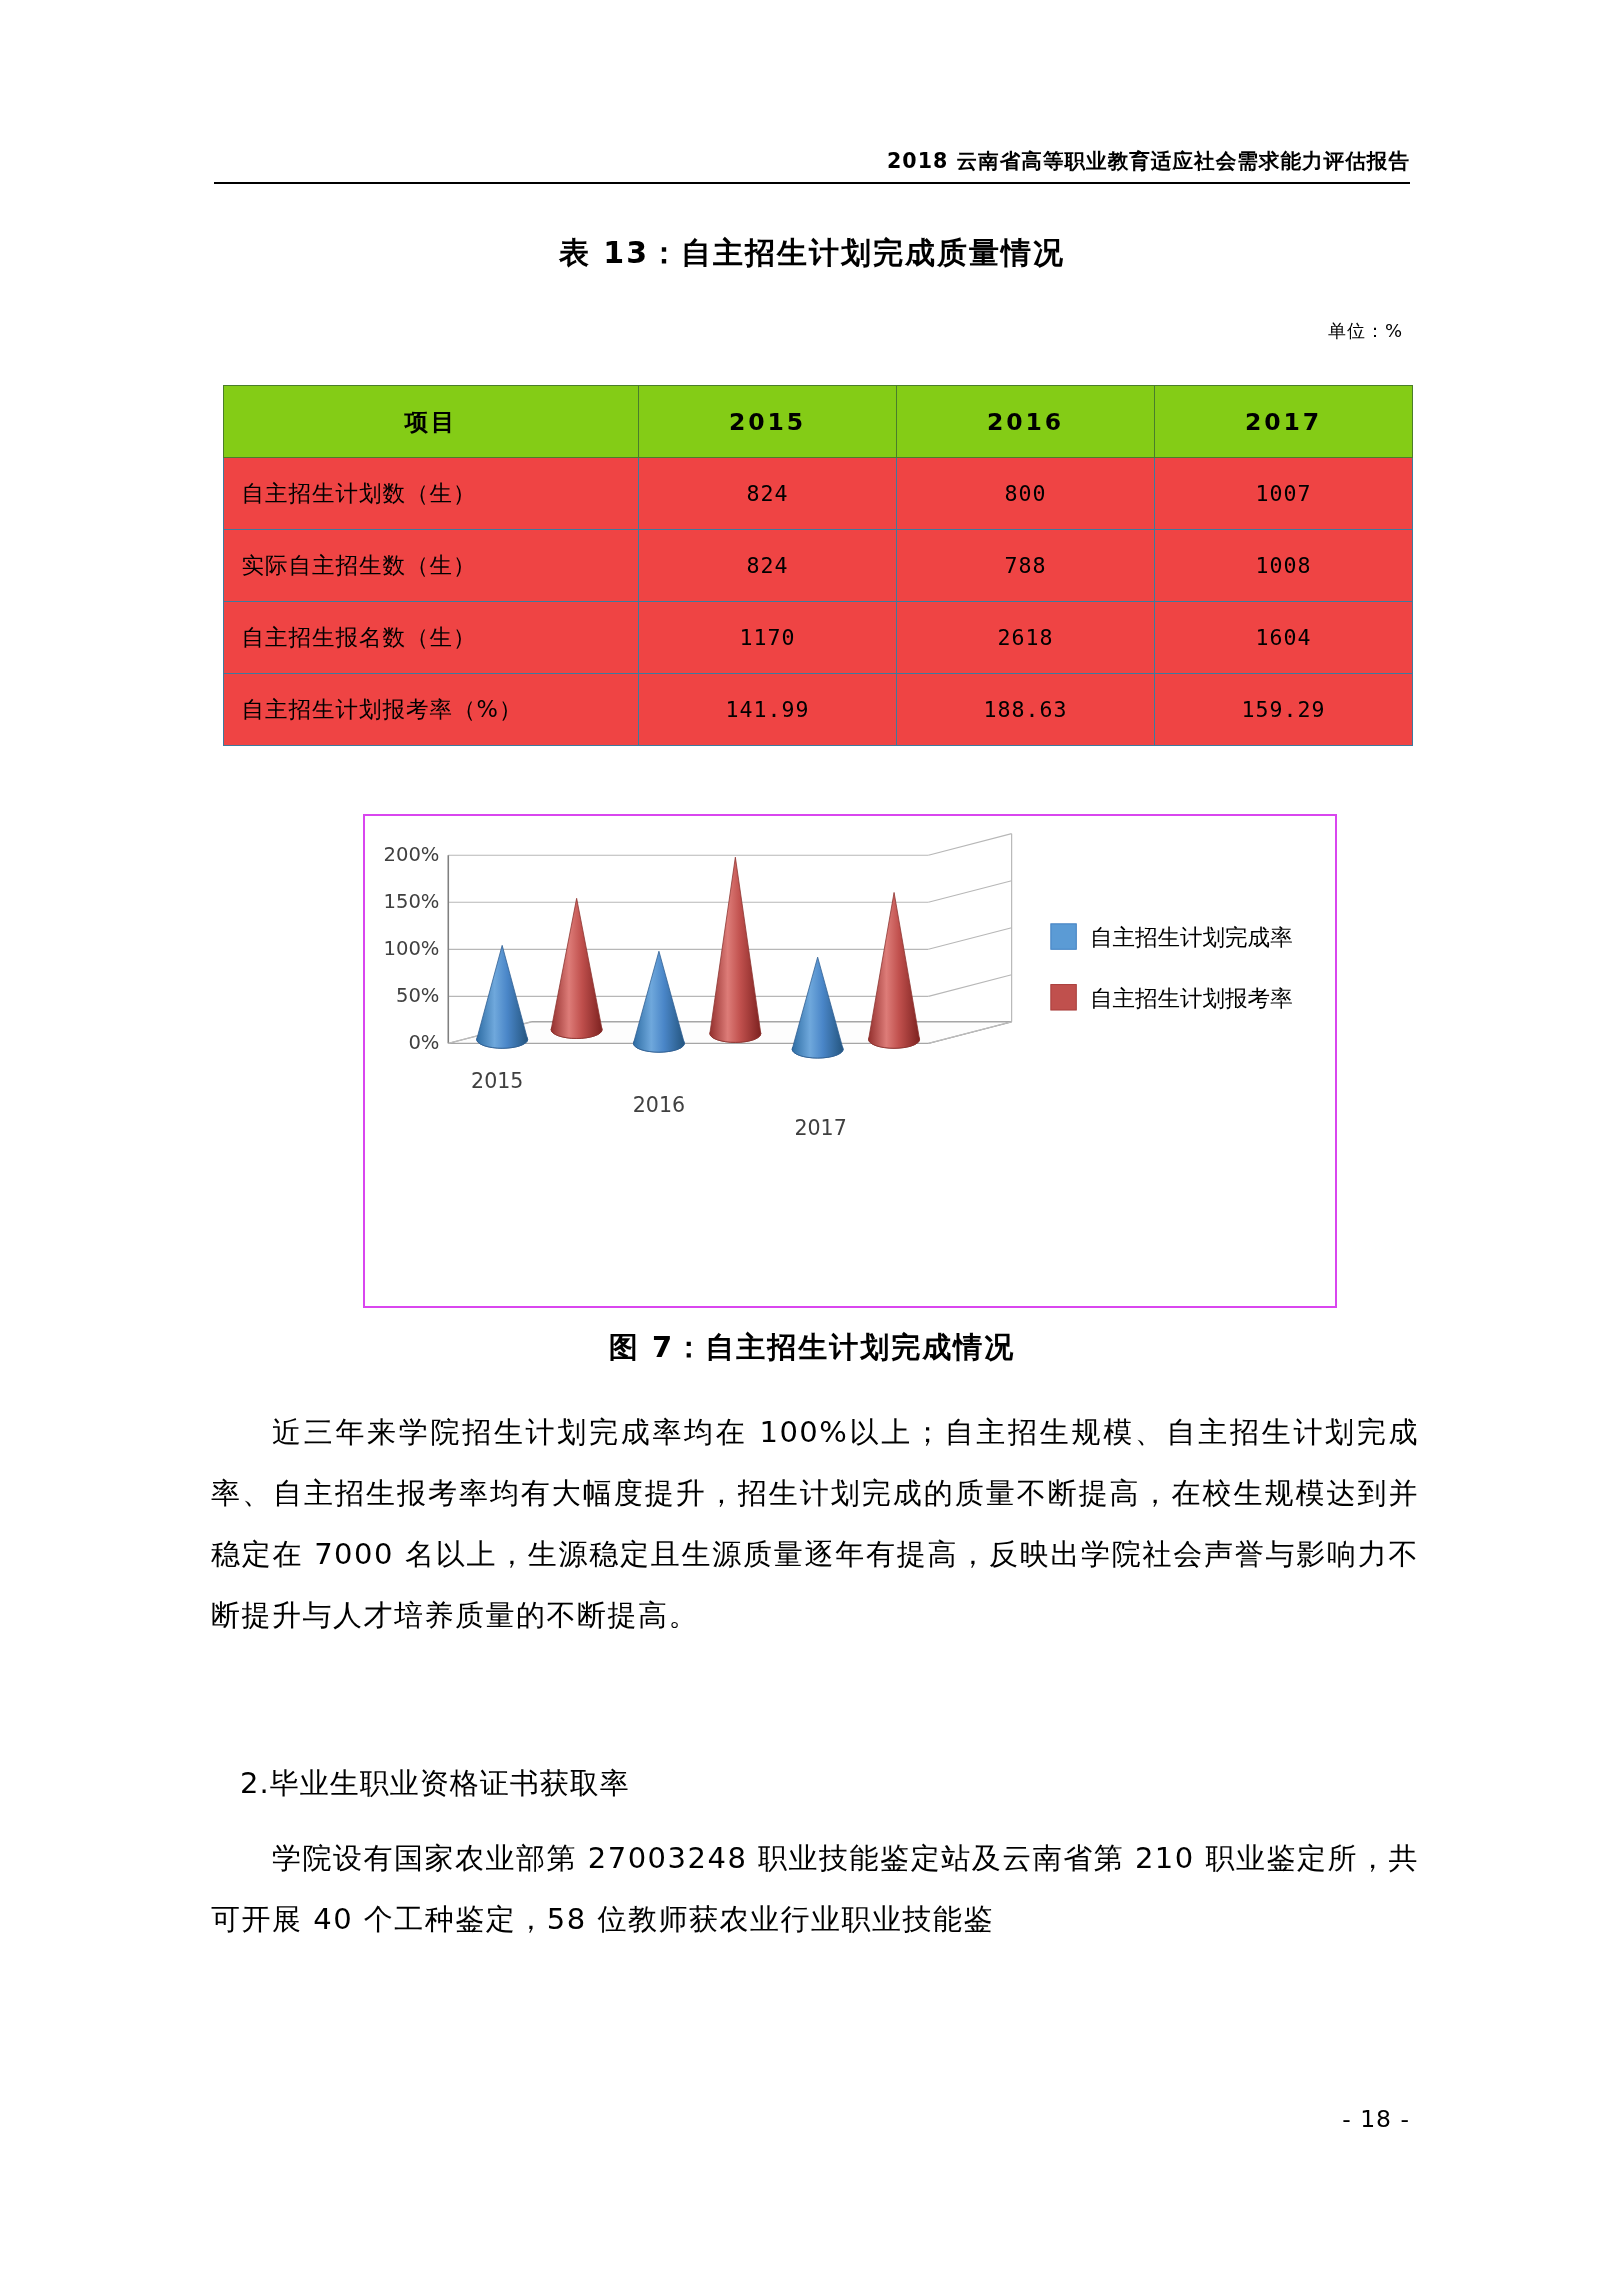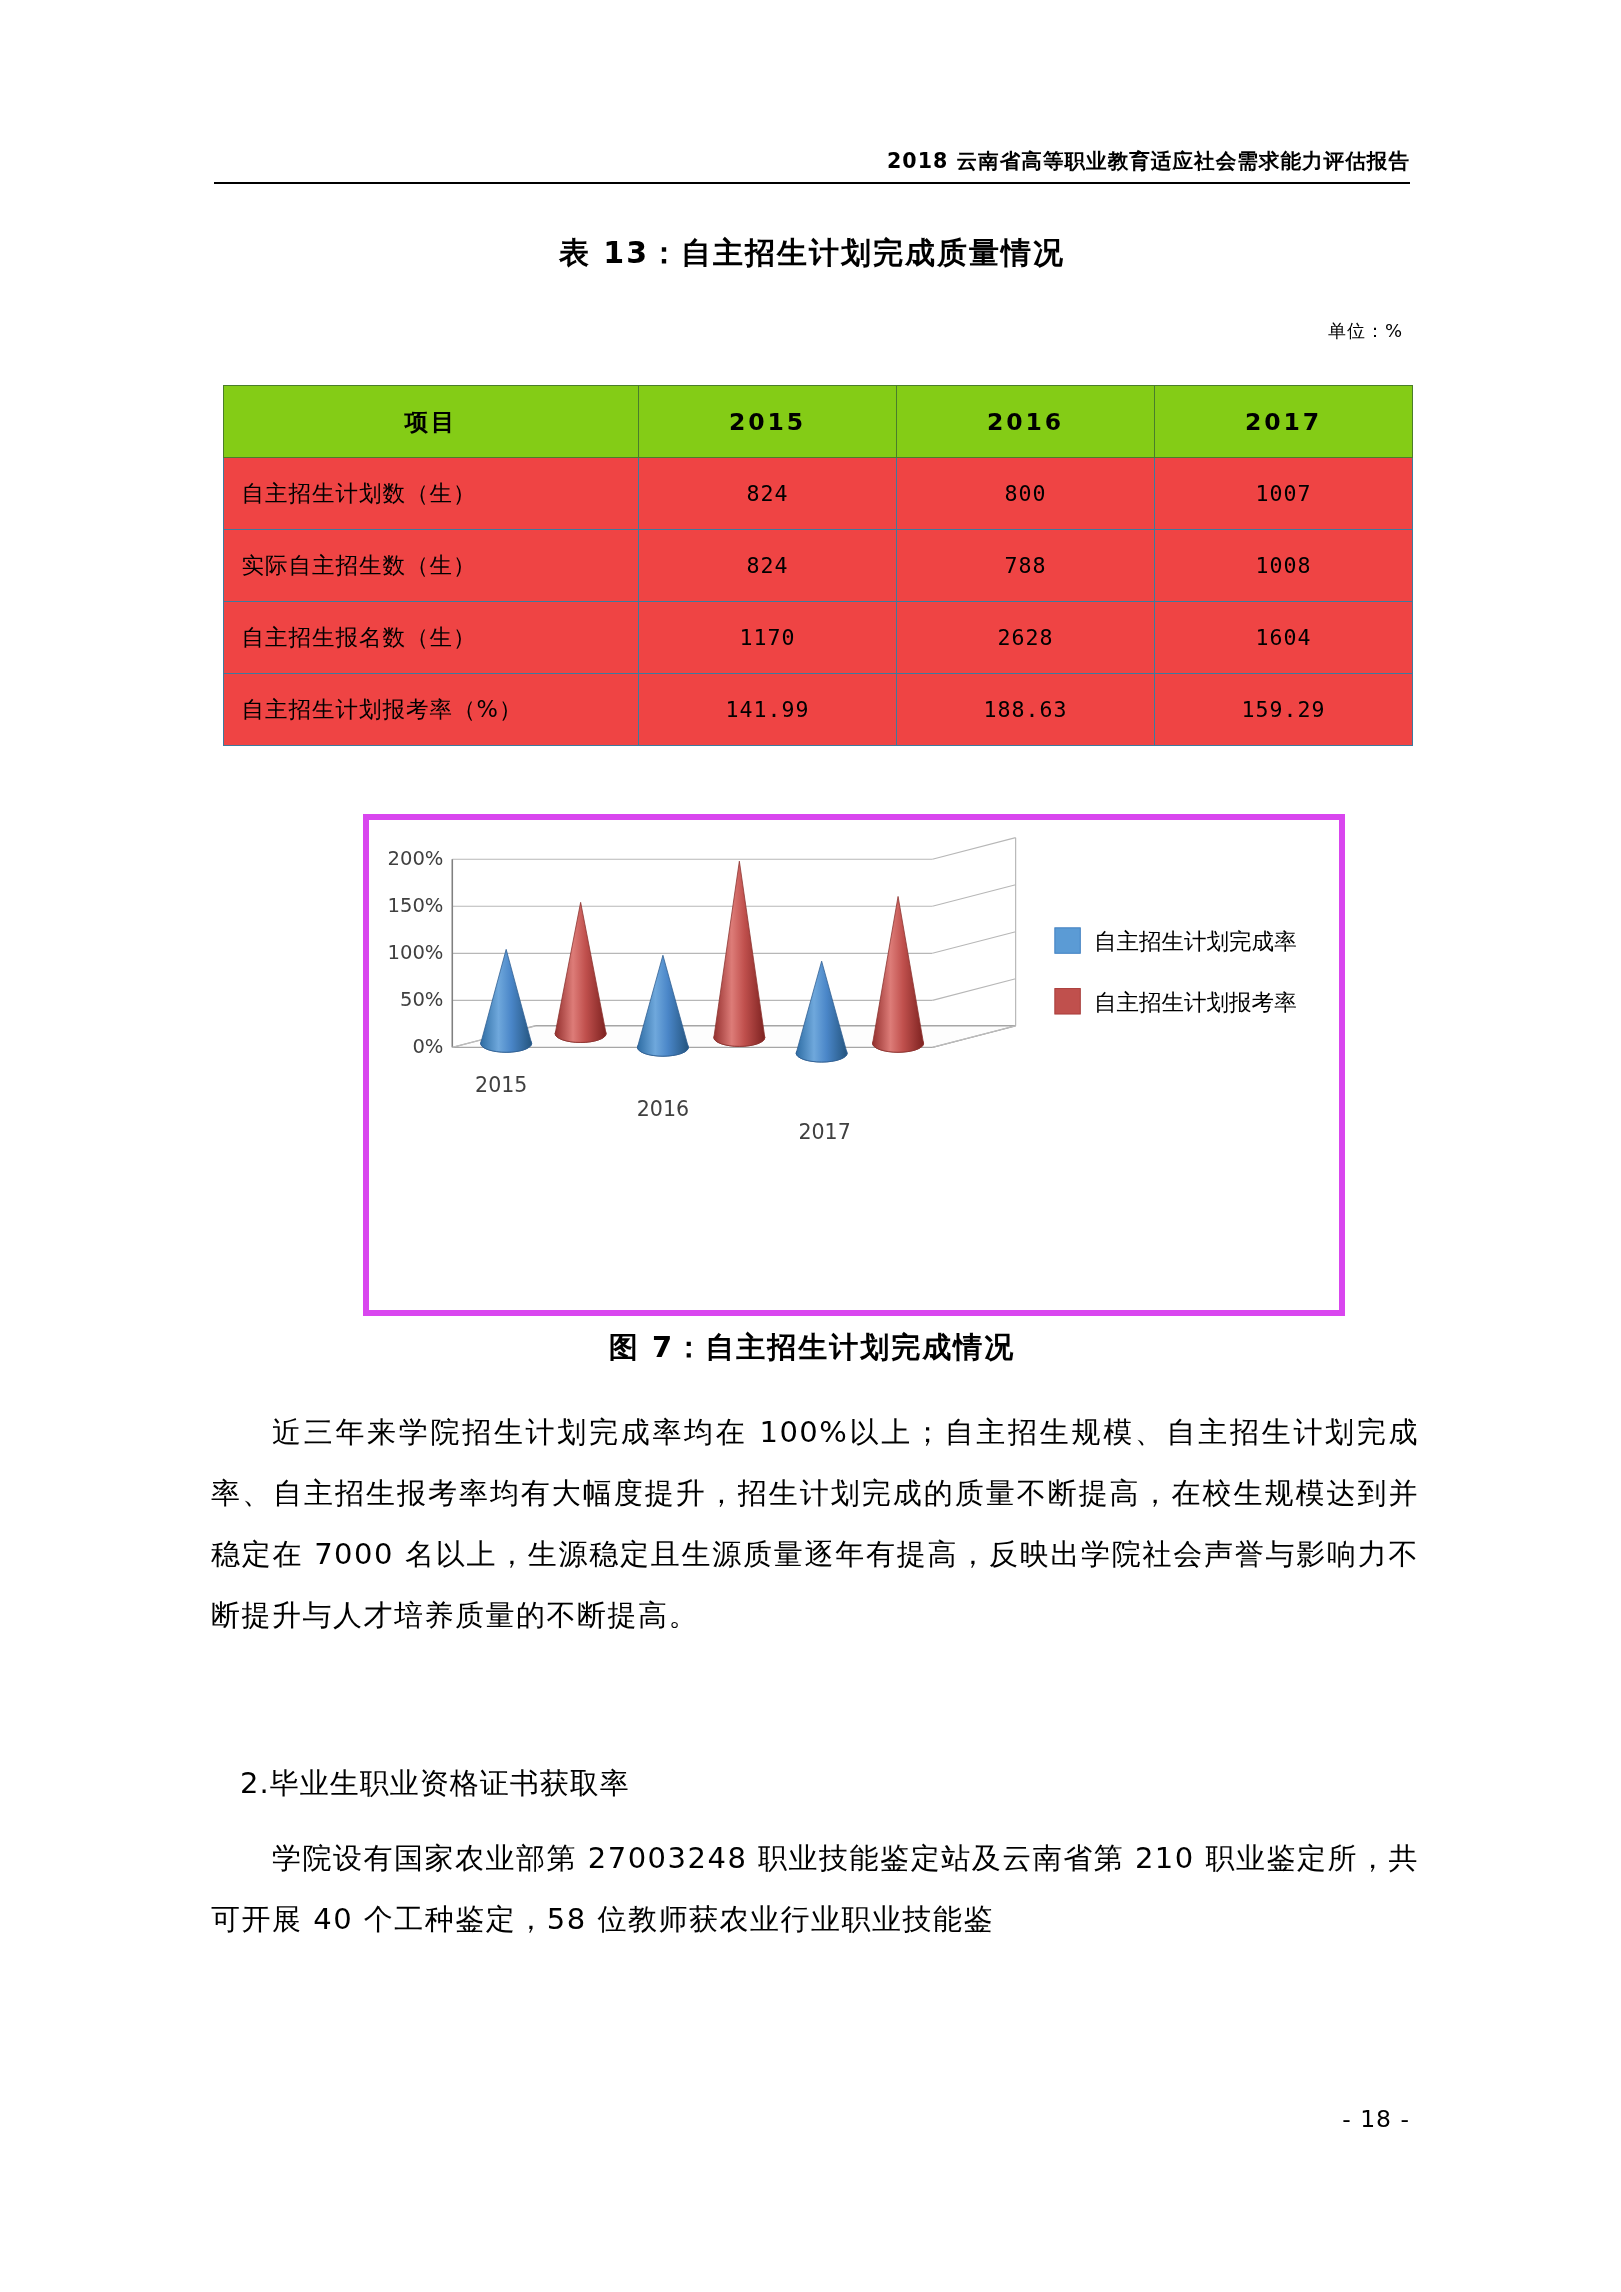--- a/index.html
+++ b/index.html
@@ -99,21 +99,21 @@
   .col-n { width: 255px; }
   .num { font-family: "DejaVu Sans Mono", monospace; font-size: 21.6px; letter-spacing: 1px;}
 
   
   .chart-box {
     position: absolute;
     left: 363px;
     top: 814px;
     width: 970px;
     height: 490px;
-    border: 6px solid #d946ef;
+    border: 2px solid #d946ef;
     background: #ffffff;
   }
   .chart-svg { display: block; }
 
   .figure-caption {
     position: absolute;
     left: 214px;
     top: 1328px;
     width: 1196px;
     text-align: center;
@@ -188,21 +188,21 @@
       </tr>
       <tr>
         <td class="rowhead">实际自主招生数（生）</td>
         <td class="num">824</td>
         <td class="num">788</td>
         <td class="num">1008</td>
       </tr>
       <tr>
         <td class="rowhead">自主招生报名数（生）</td>
         <td class="num">1170</td>
-        <td class="num">2628</td>
+        <td class="num">2618</td>
         <td class="num">1604</td>
       </tr>
       <tr>
         <td class="rowhead">自主招生计划报考率（%）</td>
         <td class="num">141.99</td>
         <td class="num">188.63</td>
         <td class="num">159.29</td>
       </tr>
     </tbody>
   </table>

